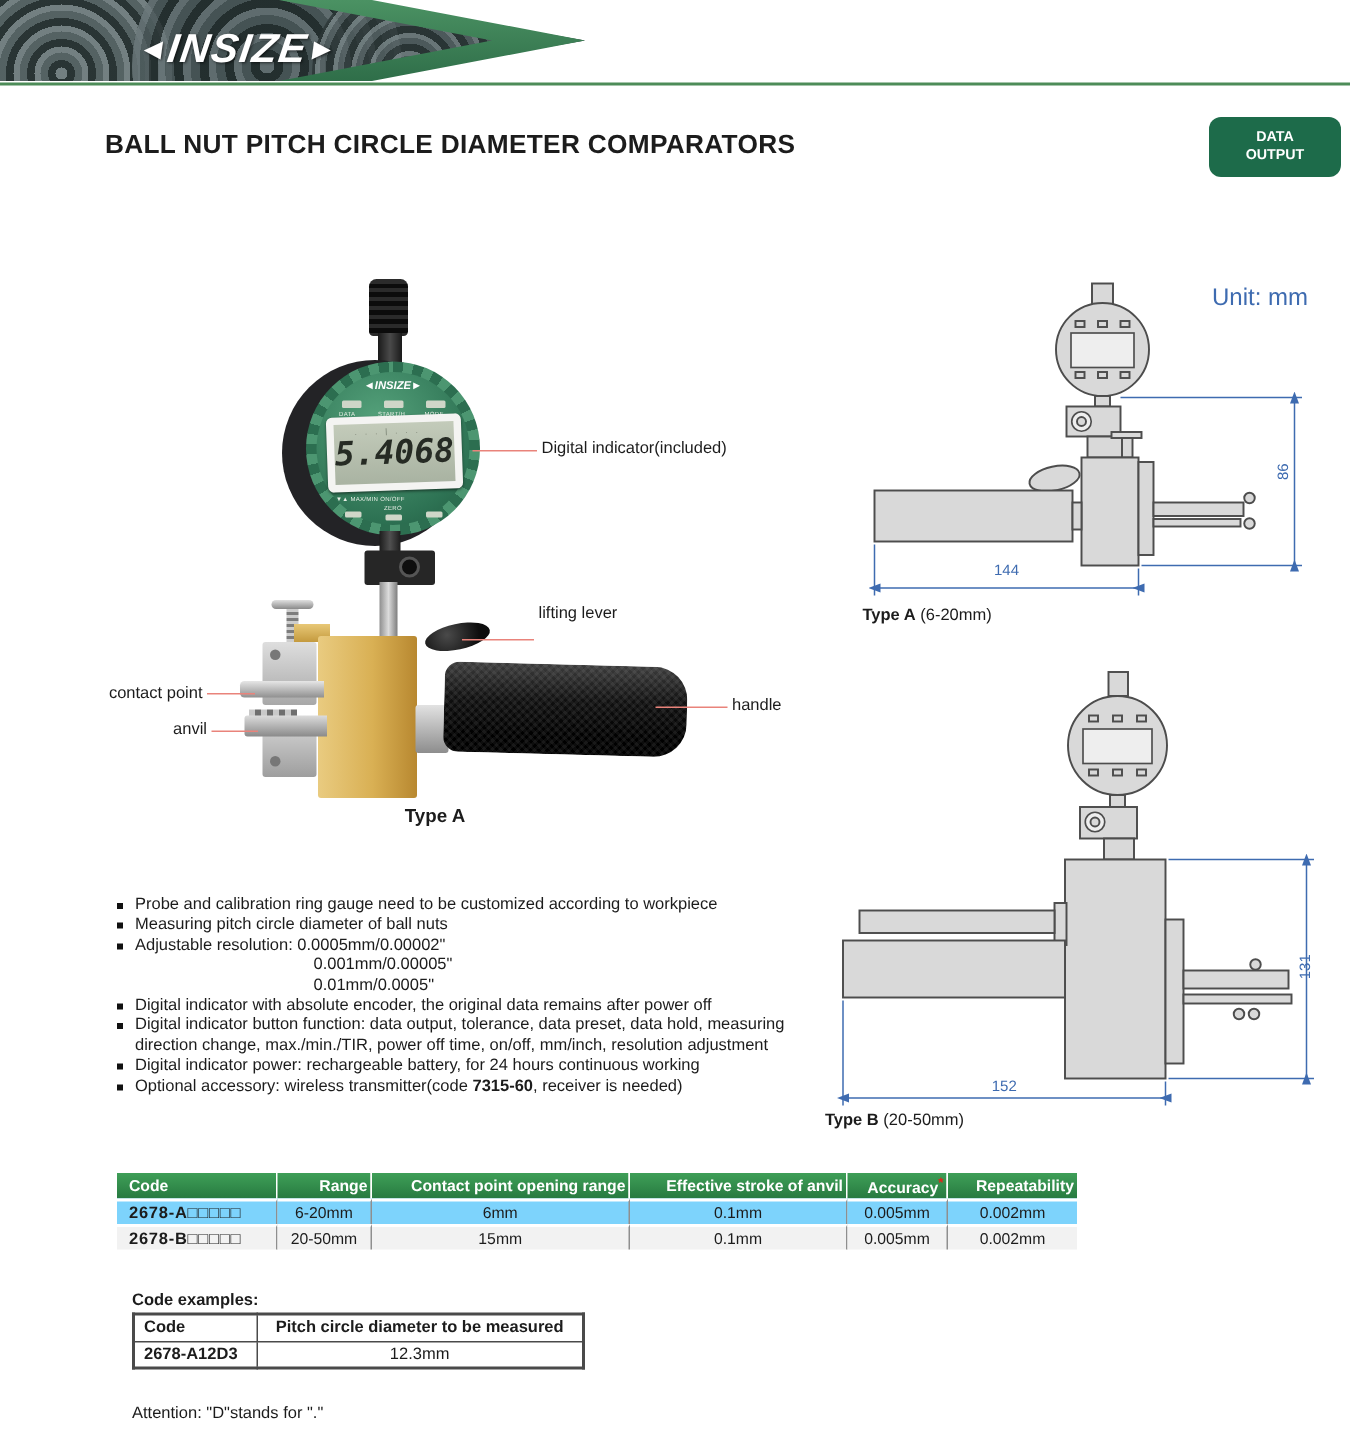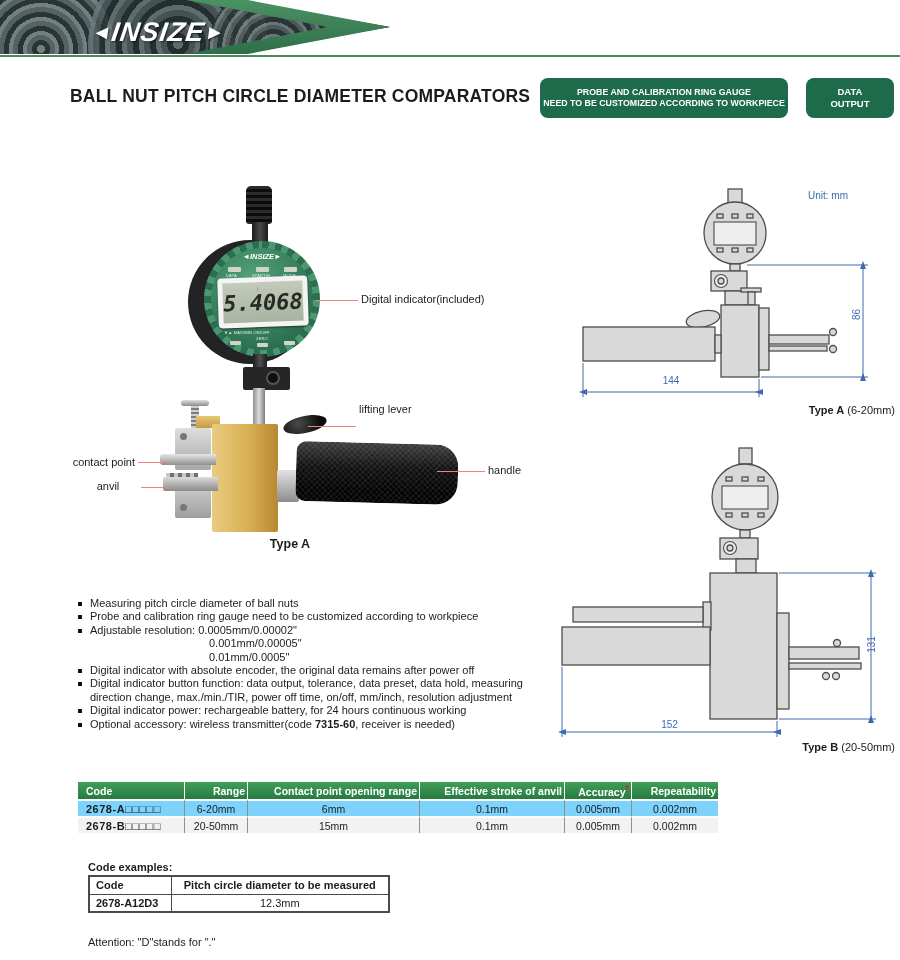--- a/index.html
+++ b/index.html
@@ -83,22 +83,22 @@
       linear-gradient(#3c3c3c,#101010 40%, #000 80%); }
   .leader { position:absolute; height:1px; background:#e9837b; }
   .plabel { position:absolute; font-size:11px; color:#1c1c1c; white-space:nowrap; }
   .plabel.r { text-align:right; }
   #photo-caption { left:210px; top:537px; width:160px; text-align:center; font-size:12.5px; font-weight:bold; color:#1c1c1c; }
 
   
   svg .part { fill:#d9d9d9; stroke:#4d4d4d; stroke-width:1.3; }
   svg .lite { fill:#eeeeee; stroke:#4d4d4d; stroke-width:1.1; }
   svg .dim  { stroke:#3e6bb0; stroke-width:1; fill:none; }
-  #unit-note { left:808px; top:190px; font-size:10px; color:#3e6bb0; }
-  .dwg-cap { position:absolute; text-align:right; font-size:11px; color:#1c1c1c; }
+  #unit-note { left:808px; top:190px; font-size:16px; color:#3e6bb0; }
+  .dwg-cap { position:absolute; text-align:left; font-size:11px; color:#1c1c1c; }
   .dwg-cap b { font-weight:bold; }
   .hdim { position:absolute; text-align:center; font-size:10px; color:#3e6bb0; }
   .vdim { position:absolute; width:30px; text-align:center; font-size:10px; color:#3e6bb0; transform:rotate(-90deg); }
 
   
   #features { left:78px; top:597px; width:478px; font-size:11px; line-height:13.4px; color:#1c1c1c; }
   .feat { display:flex; }
   .blt { flex:0 0 4px; width:4px; height:4px; background:#111; margin:5px 8px 0 0; }
   .cont { margin-left:131px; }
   .bold { font-weight:bold; }
@@ -144,24 +144,20 @@
     <div class="gear" id="gear3"></div>
     <div id="hdr-tint"></div>
   </div>
   <div id="hdr-arrow"></div>
   <div id="logo">
     <span class="arr">◄</span><span class="nm">INSIZE</span><span class="arr">►</span>
   </div>
   <div id="hdr-line"></div>
 
   <div id="title">BALL NUT PITCH CIRCLE DIAMETER COMPARATORS</div>
-  <div class="badge" id="badge1">
-    <span>PROBE AND CALIBRATION RING GAUGE</span>
-    <span>NEED TO BE CUSTOMIZED ACCORDING TO WORKPIECE</span>
-  </div>
   <div class="badge" id="badge2">
     <span>DATA</span>
     <span>OUTPUT</span>
   </div>
 
   <div class="abs" id="cap"></div>
   <div class="abs" id="neck"></div>
   <div class="abs" id="disc"></div>
   <div class="abs" id="dial-rim"></div>
   <div class="abs" id="dial"></div>
@@ -200,21 +196,21 @@
   <div class="abs" id="anvil-b"></div>
   <div class="abs" id="connector"></div>
   <div class="abs" id="handle"></div>
 
   <div class="leader" style="left:315px;top:300px;width:43px;"></div>
   <div class="plabel" style="left:361px;top:293px;">Digital indicator(included)</div>
   <div class="leader" style="left:308px;top:426px;width:48px;"></div>
   <div class="plabel" style="left:359px;top:403px;">lifting lever</div>
   <div class="plabel r" style="left:62px;top:456px;width:73px;">contact point</div>
   <div class="leader" style="left:138px;top:462px;width:32px;"></div>
-  <div class="plabel r" style="left:78px;top:480px;width:60px;text-align:center;">anvil</div>
+  <div class="plabel r" style="left:78px;top:480px;width:60px;">anvil</div>
   <div class="leader" style="left:141px;top:487px;width:31px;"></div>
   <div class="leader" style="left:437px;top:471px;width:48px;"></div>
   <div class="plabel" style="left:488px;top:464px;">handle</div>
   <div class="abs" id="photo-caption">Type A</div>
 
   <div class="abs" id="unit-note">Unit: mm</div>
   <svg class="abs" style="left:575px;top:188px;" width="320" height="215" viewBox="0 0 320 215">
     <defs>
       <marker id="arrA" markerWidth="8" markerHeight="8" refX="4" refY="4" orient="auto">
         <path d="M0,4 L8,1 L8,7 Z" fill="#3e6bb0"></path>
@@ -297,25 +293,25 @@
   </svg>
   <div class="hdim" style="left:562px;top:719px;width:215px;">152</div>
   <div class="vdim" style="left:856px;top:639px;">131</div>
   <div class="dwg-cap" style="left:550px;top:741px;width:345px;">
     <b>Type B</b><span> (20-50mm)</span>
   </div>
 
   <div class="abs" id="features">
     <div class="feat">
         <span class="blt"></span>
+        <span>Probe and calibration ring gauge need to be customized according to workpiece</span>
+      </div>
+    <div class="feat">
+        <span class="blt"></span>
         <span>Measuring pitch circle diameter of ball nuts</span>
-      </div>
-    <div class="feat">
-        <span class="blt"></span>
-        <span>Probe and calibration ring gauge need to be customized according to workpiece</span>
       </div>
     <div class="feat">
         <span class="blt"></span>
         <span>Adjustable resolution: 0.0005mm/0.00002"</span>
       </div>
     <div class="cont">0.001mm/0.00005"</div>
     <div class="cont">0.01mm/0.0005"</div>
     <div class="feat">
         <span class="blt"></span>
         <span>Digital indicator with absolute encoder, the original data remains after power off</span>

